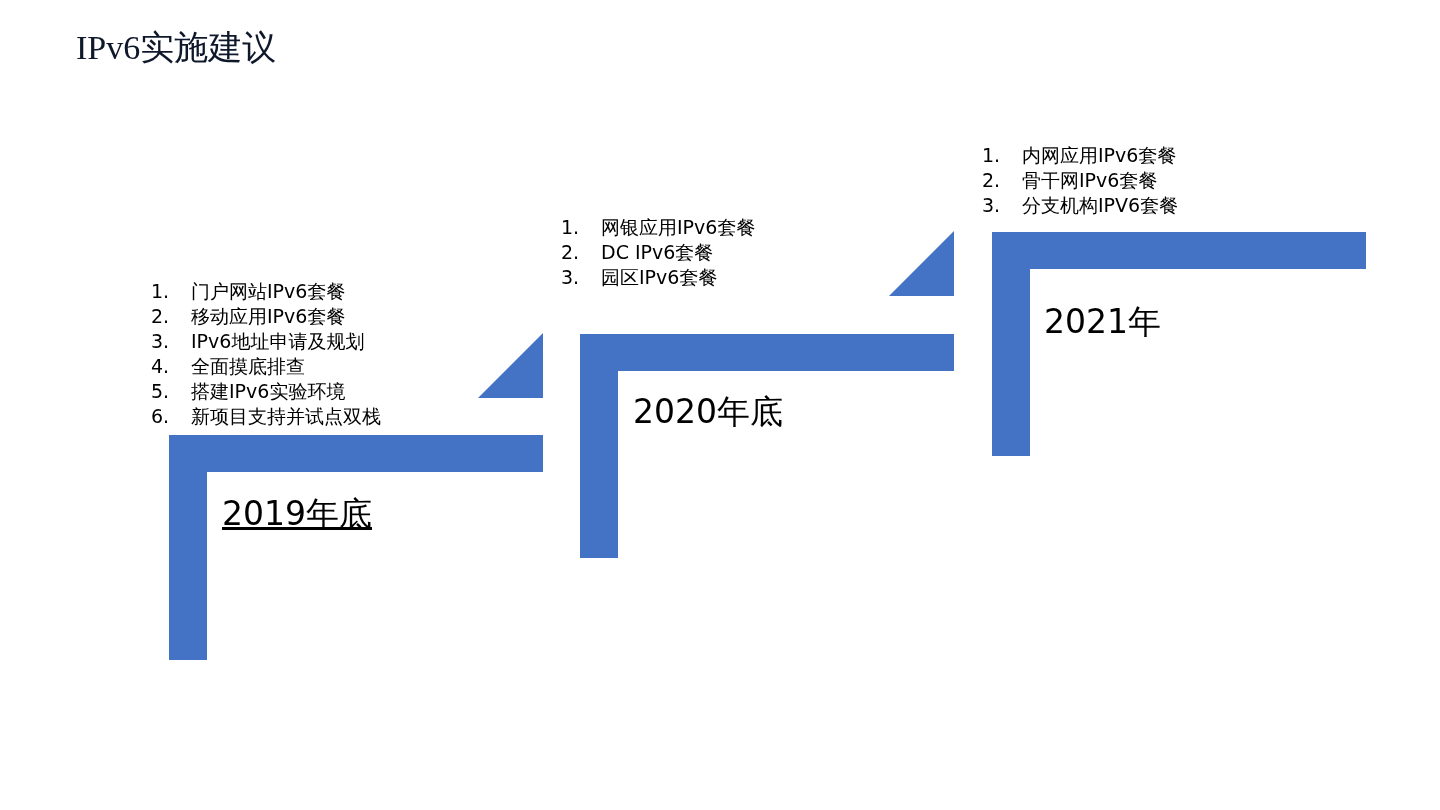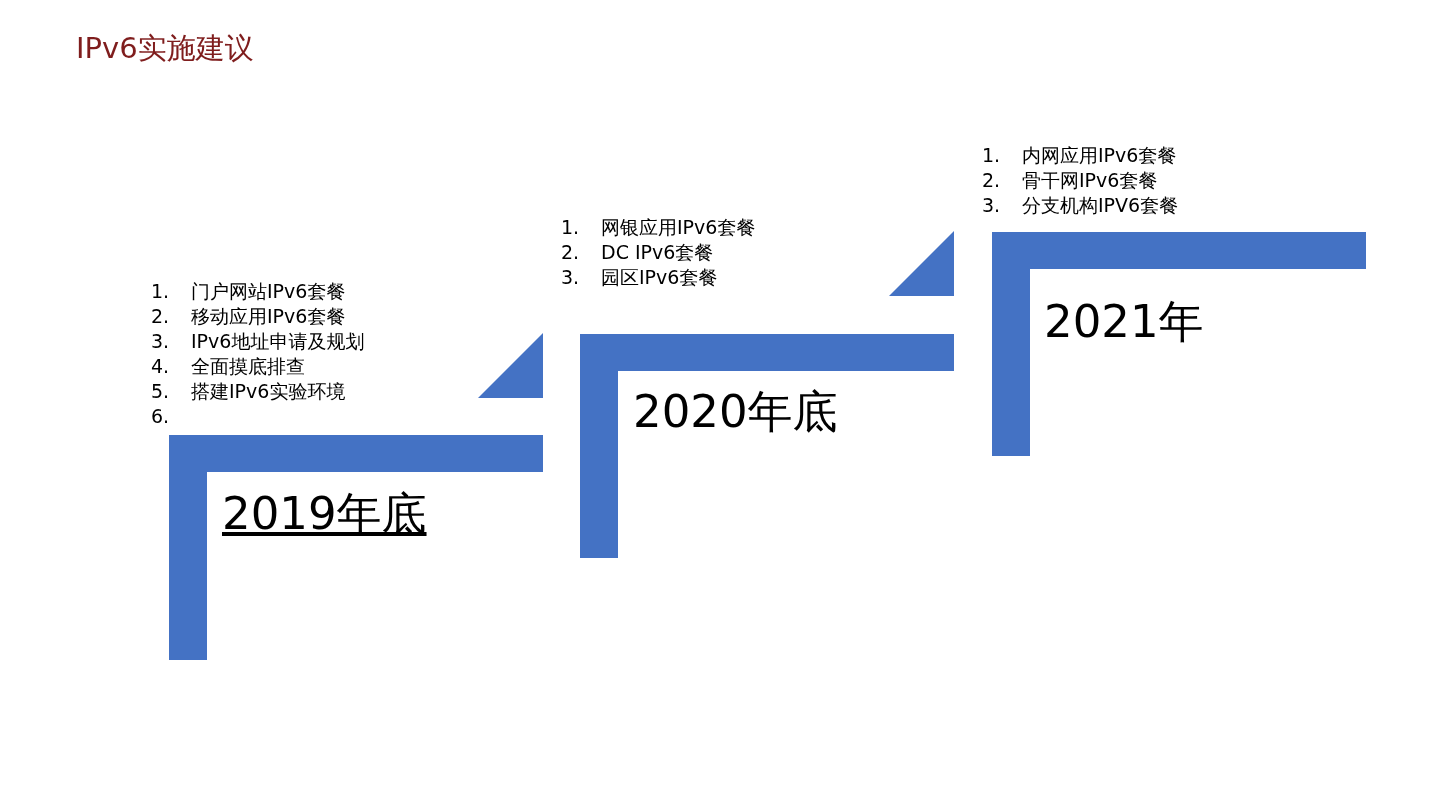--- a/index.html
+++ b/index.html
@@ -3,26 +3,26 @@
 <meta charset="utf-8">
 <style>
   html, body { margin:0; padding:0; }
   body {
     width:1440px; height:810px; position:relative; overflow:hidden;
     background:#ffffff;
     font-family: "DejaVu Sans", "Liberation Sans", sans-serif;
   }
   .title {
     position:absolute; left:76px; top:26px;
-    font-size:29px; color:#7f1d1d; line-height:44px; white-space:nowrap;
+    font-size:34px; color:#0f172a; line-height:44px; white-space:nowrap;font-family:Liberation Serif, serif;
   }
   .bar { position:absolute; background:#4472C4; }
   .tri { position:absolute; }
   .year {
-    position:absolute; font-size:45px; color:#000; line-height:52px; white-space:nowrap;
+    position:absolute; font-size:33px; color:#000; line-height:52px; white-space:nowrap;
     font-family: "DejaVu Sans", "Liberation Sans", sans-serif;
   }
   .list {
     position:absolute; margin:0; padding:0; list-style:none;
     font-size:19px; line-height:25px; color:#000;
   }
   .list li { display:flex; white-space:nowrap; }
   .list .num { width:40px; display:inline-block; }
 </style>
 </head>
@@ -47,20 +47,21 @@
     <li>
         <span class="num">4.</span>
         <span>全面摸底排查</span>
       </li>
     <li>
         <span class="num">5.</span>
         <span>搭建IPv6实验环境</span>
       </li>
     <li>
         <span class="num">6.</span>
+        <span>新项目支持并试点双栈</span>
       </li>
   </ol>
   <svg class="tri" style="left:478px; top:333px;" width="65" height="65">
     <polygon points="0,65 65,65 65,0" fill="#4472C4"></polygon>
   </svg>
   <div class="bar" style="left:169px; top:435px; width:374px; height:37px;"></div>
   <div class="bar" style="left:169px; top:435px; width:38px; height:225px;"></div>
   <div class="year" style="left:222px; top:488px;text-decoration:underline;">2019年底</div>
 </div>
 

